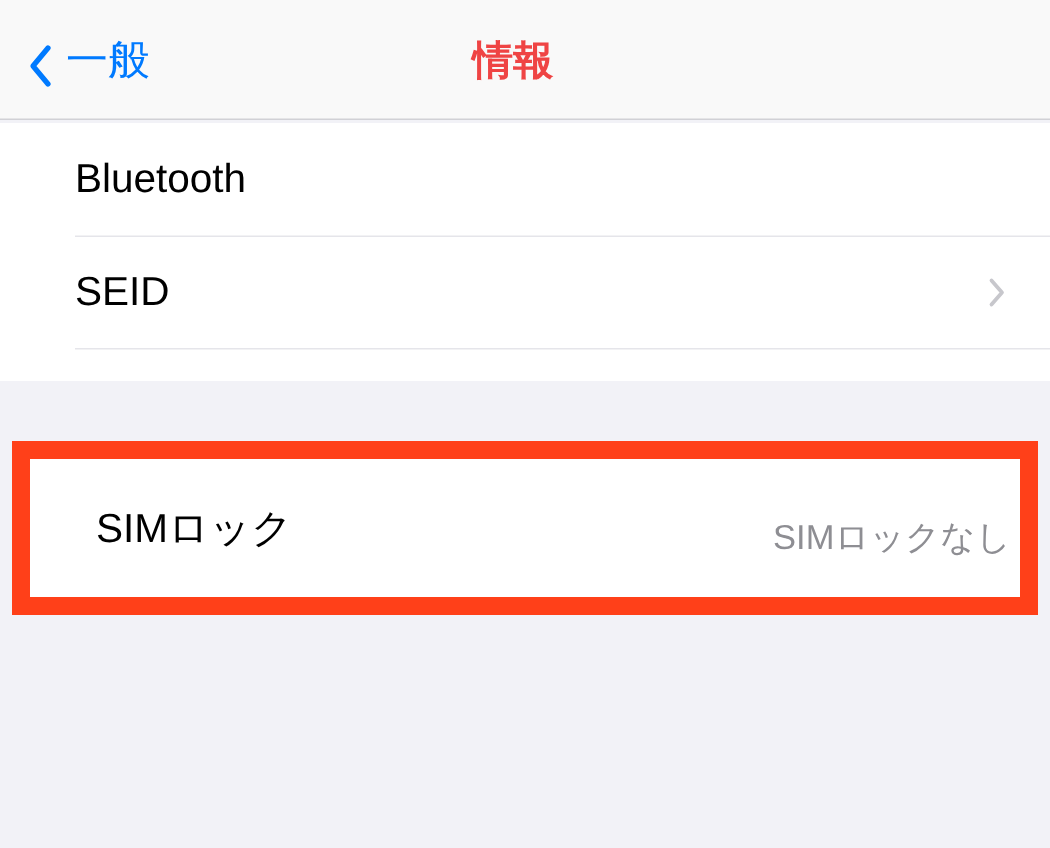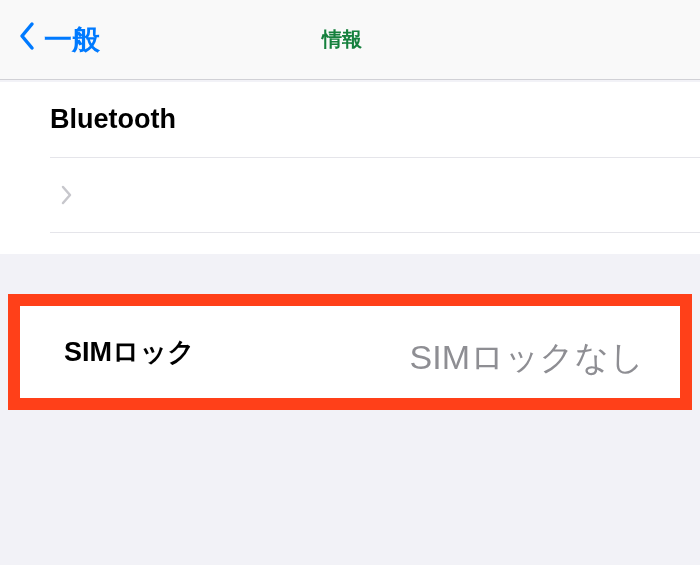--- a/index.html
+++ b/index.html
@@ -17,40 +17,39 @@
     .nav-bar {
       height: 80px;
       background: #f9f9f9;
       border-bottom: 1px solid #d1d1d6;
       position: relative;
       display: flex;
       align-items: center;
     }
     .back-button {
       display: flex;
-      align-items: flex-start;
+      align-items: flex-end;
       padding-left: 18px;
       color: #007aff;
       font-size: 28px;
       cursor: pointer;
-      font-weight: bold;
     }
     .back-chevron {
       width: 18px;
       height: 30px;
       margin-right: 8px;
     }
     .nav-title {
       position: absolute;
       left: 0;
       right: 16px;
       text-align: center;
-      font-size: 20px;
+      font-size: 27px;
       font-weight: 600;
-      color: #15803d;
+      color: #ef4444;
       pointer-events: none;
     }
     .list-section {
       background: #ffffff;
       margin: 0 0 40px 0;
     }
     .top-section {
       margin-top: 2px;
     }
     .list-item {
@@ -66,24 +65,24 @@
       position: absolute;
       top: 0;
       left: 50px;
       right: 0;
       height: 1px;
       background: #e5e5ea;
     }
     .item-label {
       font-size: 27px;
       color: #000;
-      font-weight: 700;
+      font-weight: 400;
     }
     .item-value {
-      font-size: 34px;
+      font-size: 23px;
       color: #8e8e93;
       margin-top: 12px;
     }
     .chevron-right {
       width: 12px;
       height: 20px;
       flex-shrink: 0;
       margin-left: 10px;
     }
     .item-right {
@@ -114,21 +113,21 @@
       right: 8px;
       bottom: 0;
       border: 12px solid #ff4019;
       pointer-events: none;
       z-index: 5;
     }
     .highlight-wrapper .list-item {
       background: #ffffff;
       min-height: 100px;
       padding-left: 56px;
-      padding-right: 48px;
+      padding-right: 18px;
     }
   </style>
 </head>
 <body>
 
 <div class="nav-bar">
   <div class="back-button">
     <svg class="back-chevron" viewBox="0 0 18 30" fill="none" stroke="#007aff" stroke-width="3.5" stroke-linecap="round" stroke-linejoin="round">
       <polyline points="14,3 4,15 14,27"></polyline>
     </svg>
@@ -141,20 +140,21 @@
 
   <div class="list-item">
     <span class="item-label">Bluetooth</span>
     <div class="item-right">
       <span class="item-value"></span>
     </div>
   </div>
 
 
   <div class="list-item">
+    <span class="item-label">SEID</span>
     <div class="item-right">
       <span class="item-value"></span>
       <svg class="chevron-right" viewBox="0 0 12 20" fill="none" stroke="#c7c7cc" stroke-width="2.5" stroke-linecap="round" stroke-linejoin="round">
         <polyline points="3,2 10,10 3,18"></polyline>
       </svg>
     </div>
   </div>
 
 
   <div class="truncated-row"></div>

